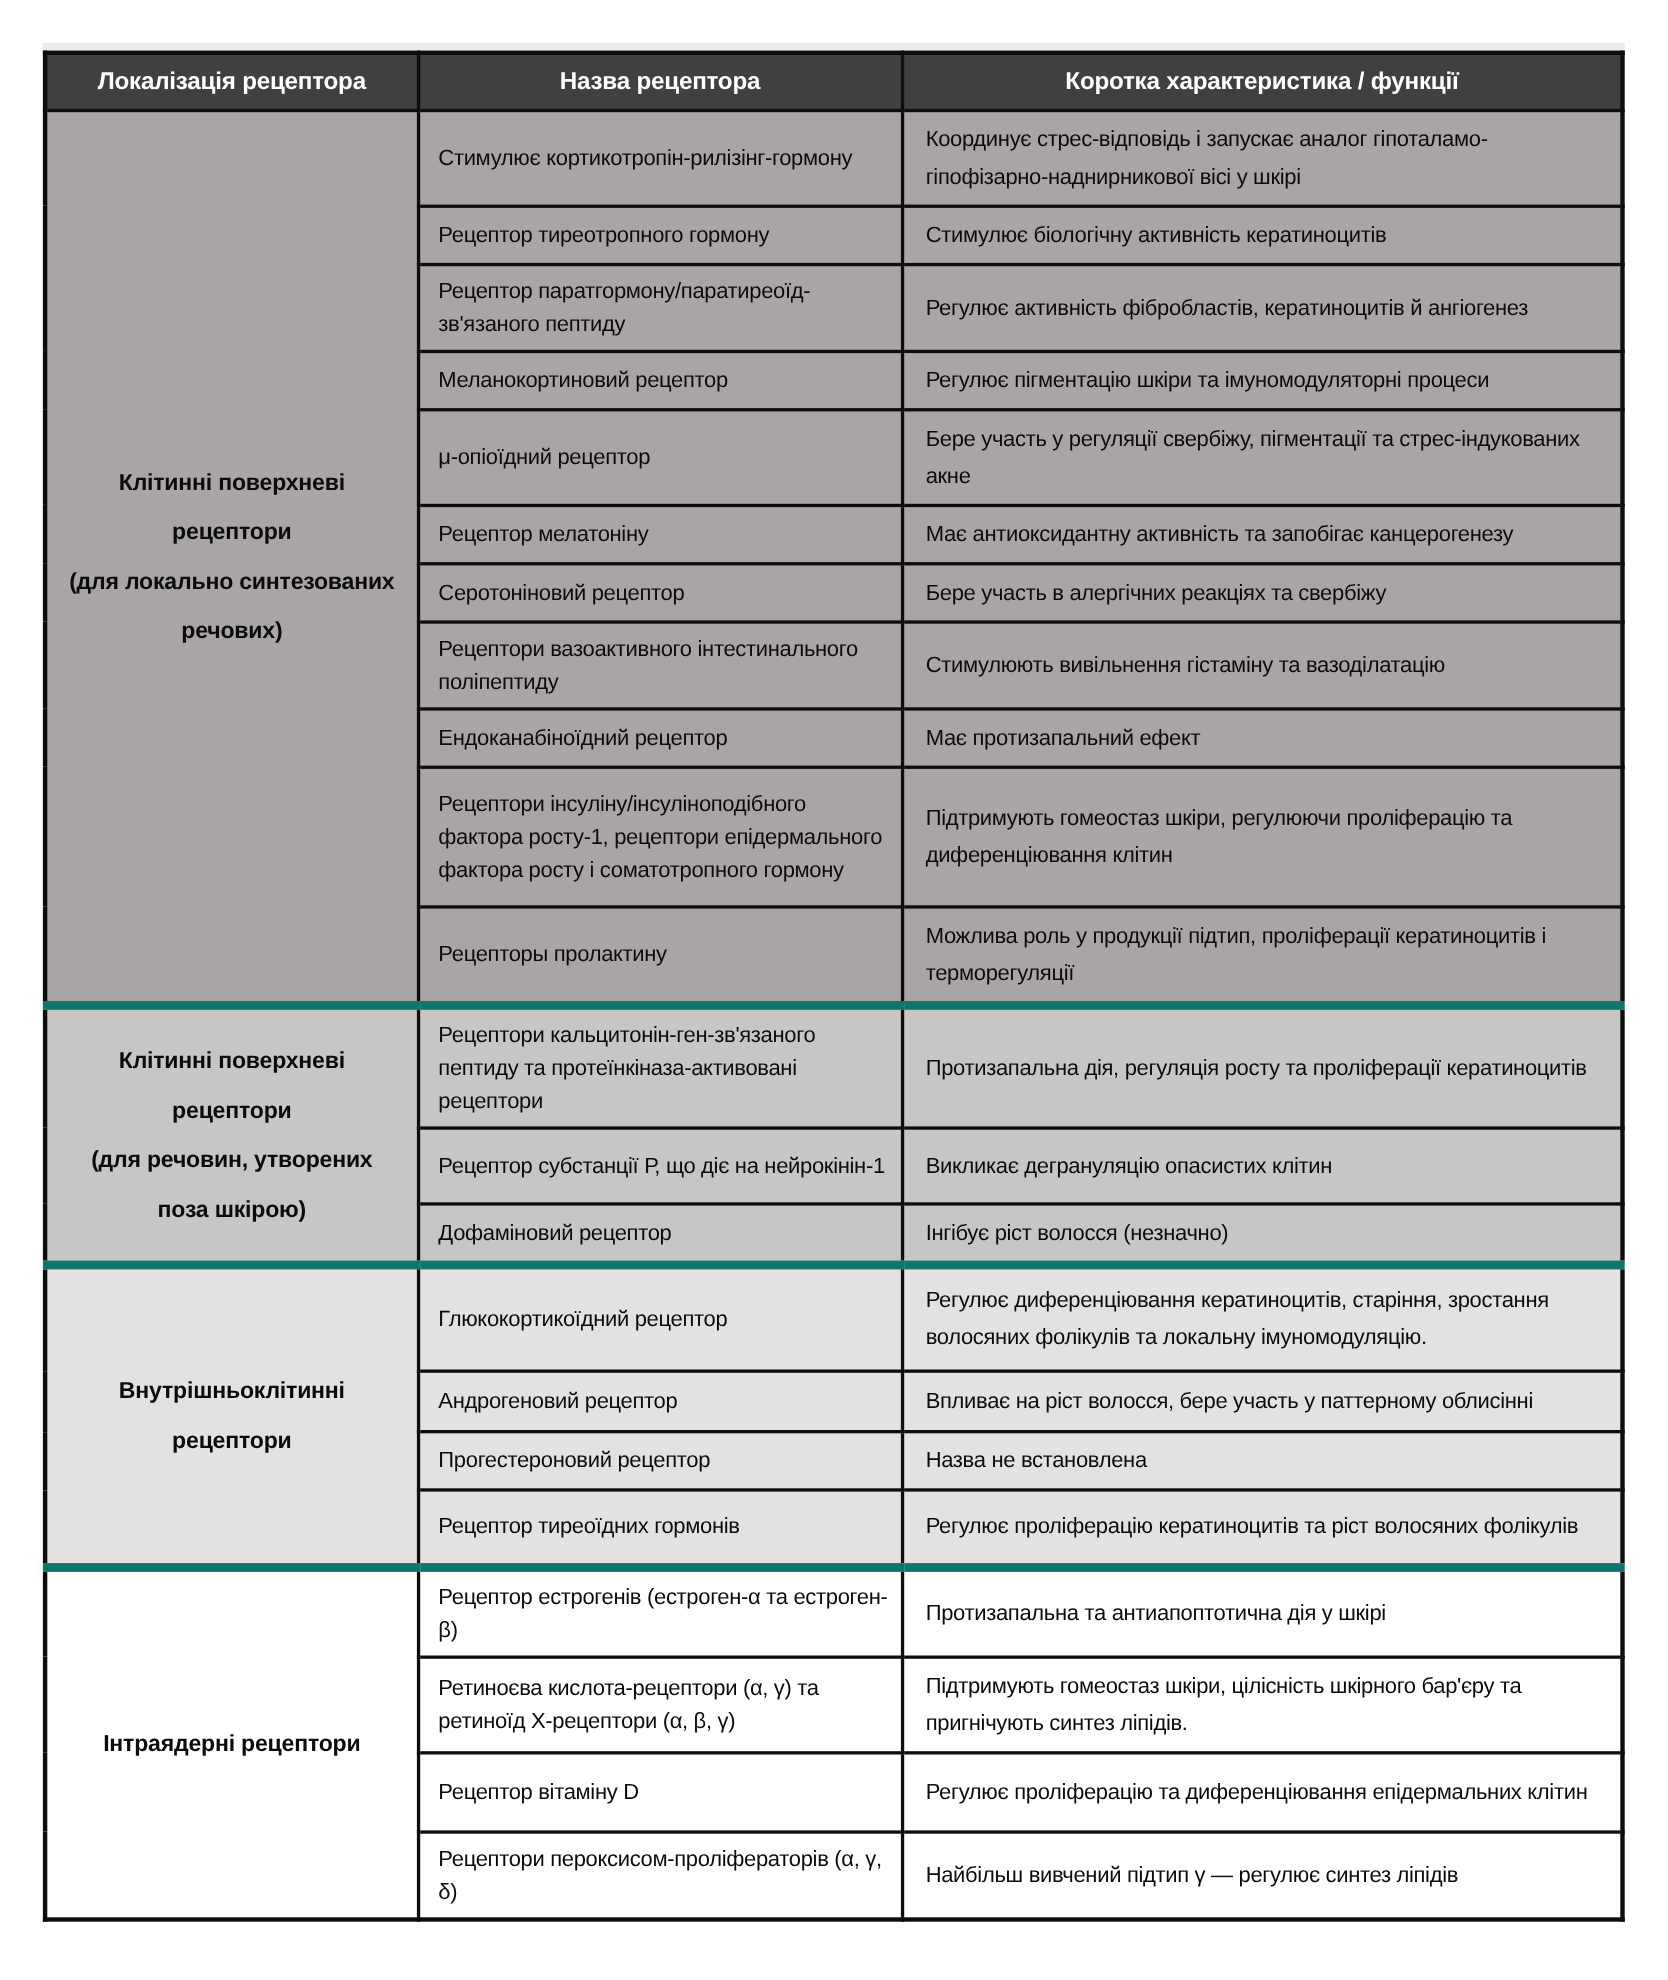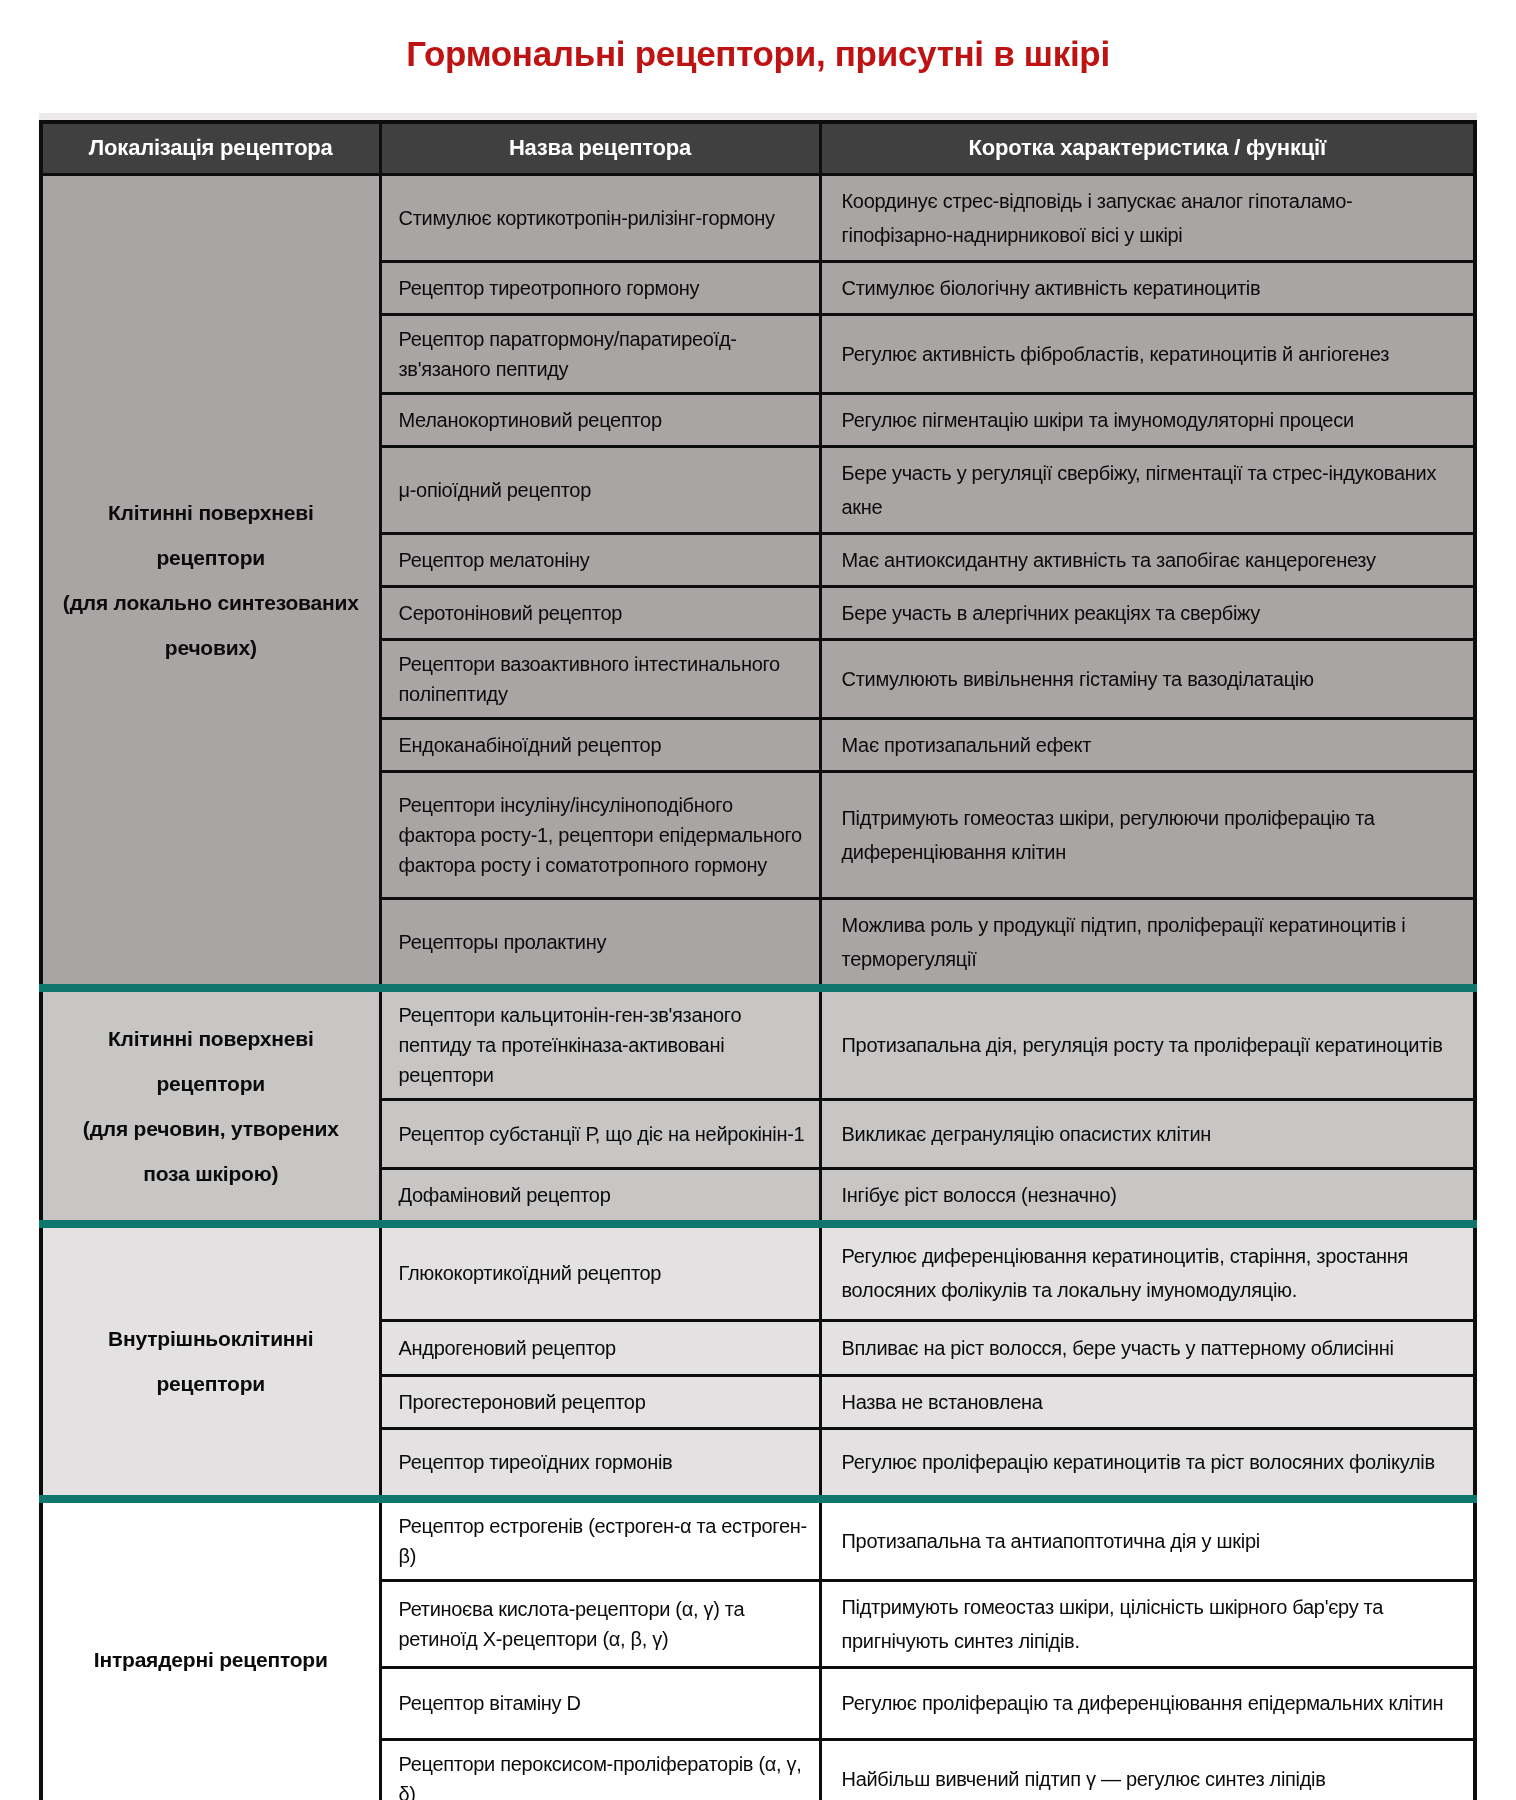--- a/index.html
+++ b/index.html
@@ -75,21 +75,20 @@
   }
   .g1 { background: #aaa5a5; }
   .g2 { background: #c8c5c5; }
   .g3 { background: #e3e1e1; }
   .g4 { background: #ffffff; }
 </style>
 </head>
 <body>
 
 <div class="page">
-  <h1 class="title">Гормональні рецептори, присутні в шкірі</h1>
 
   <table class="receptors">
     <colgroup>
         <col class="c1">
         <col class="c2">
         <col class="c3">
       </colgroup>
     <thead>
       <tr>
         <th>Локалізація рецептора</th>

